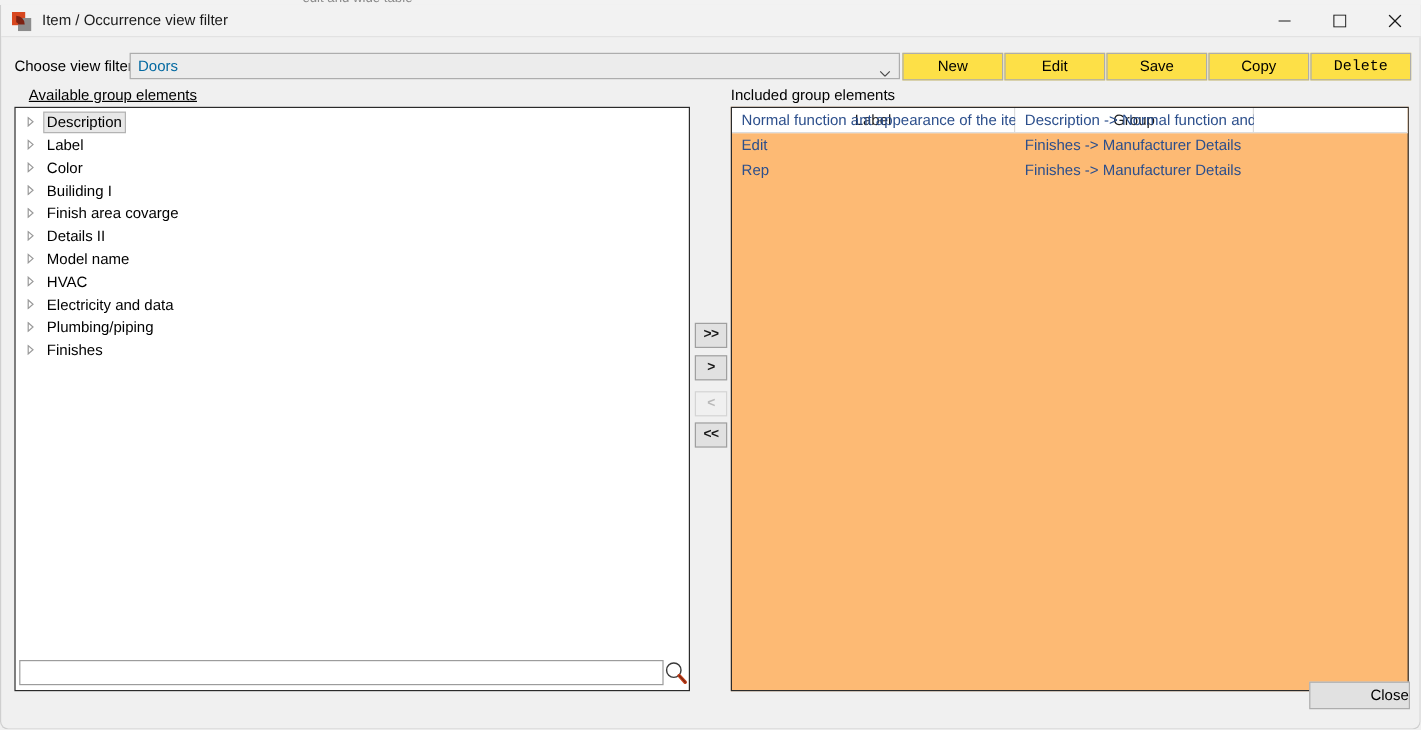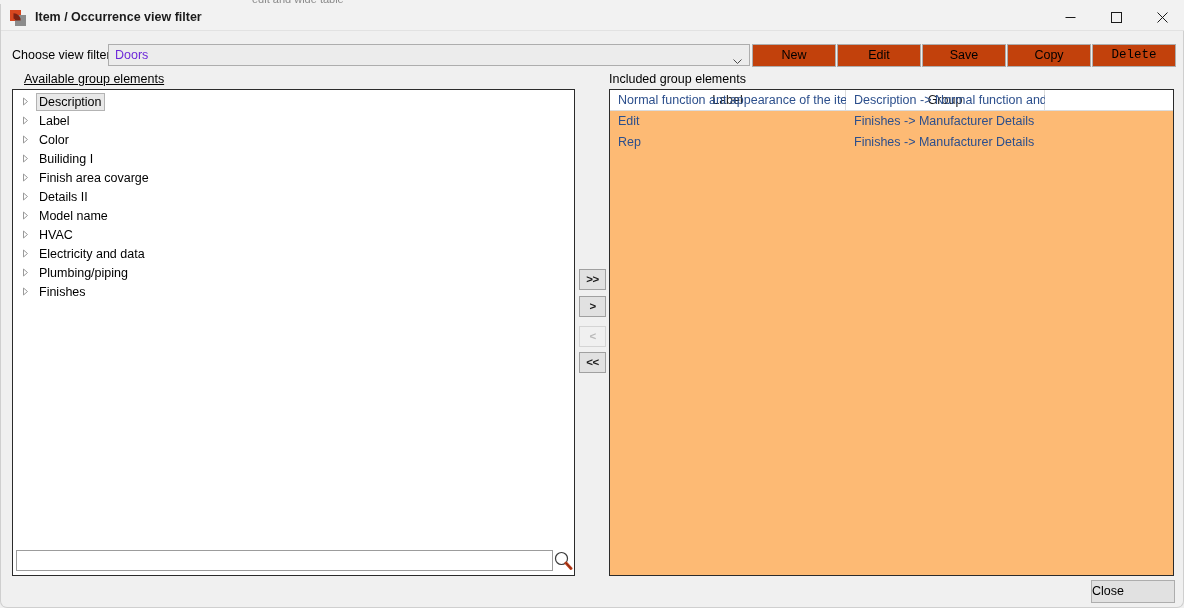--- a/index.html
+++ b/index.html
@@ -62,21 +62,20 @@
     position: absolute;
     left: 9px; top: 6px;
     width: 17px; height: 16px;
   }
   #title-text {
     position: absolute;
     left: 34px; top: 6px;
     font-size: 12.5px;
     color: #1b1b1b;
     white-space: nowrap;
-    font-weight: bold;
   }
   .winbtn {
     position: absolute;
     top: 0;
     width: 46px;
     height: 27px;
     display: flex;
     align-items: center;
     justify-content: center;
   }
@@ -98,34 +97,34 @@
     left: 107px; top: 40px;
     width: 642px; height: 22px;
     background: #ececec;
     border: 1px solid #adadad;
     box-sizing: border-box;
   }
   #filter-combo .combo-value {
     position: absolute;
     left: 6px; top: 3px;
     font-size: 12.5px;
-    color: #6d28d9;
+    color: #0369a1;
   }
   #filter-combo .chev {
     position: absolute;
     right: 7px; top: 8px;
     width: 9px; height: 5px;
   }
 
   .topbtn {
     position: absolute;
     top: 40px;
     width: 84px;
     height: 23px;
-    background: #c2410c;
+    background: #fde047;
     border: 1px solid #adadad;
     box-sizing: border-box;
     font-family: "Liberation Sans", sans-serif;
     font-size: 12.5px;
     color: #000;
     text-align: center;
     line-height: 21px;
     cursor: default;
     padding: 0;
   }
@@ -302,29 +301,29 @@
     white-space: nowrap;
     padding-left: 8px;
     cursor: default;
   }
   .gcell.c-label { left: 0px;   width: 236px; }
   .gcell.c-group { left: 236px; width: 199px; }
 
   
   #btn-close-dialog {
     position: absolute;
-    left: 1090px; top: 576px;
+    left: 1090px; top: 564px;
     width: 84px; height: 23px;
     background: #e1e1e1;
     border: 1px solid #adadad;
     box-sizing: border-box;
     font-family: "Liberation Sans", sans-serif;
     font-size: 12.5px;
     color: #000;
-    text-align: left;
+    text-align: right;
     line-height: 21px;
     cursor: default;
     padding: 0;
   }
 </style>
 </head>
 <body>
 
 <div id="behind-sliver">
   <div class="ghost-text">edit and wide table</div>

